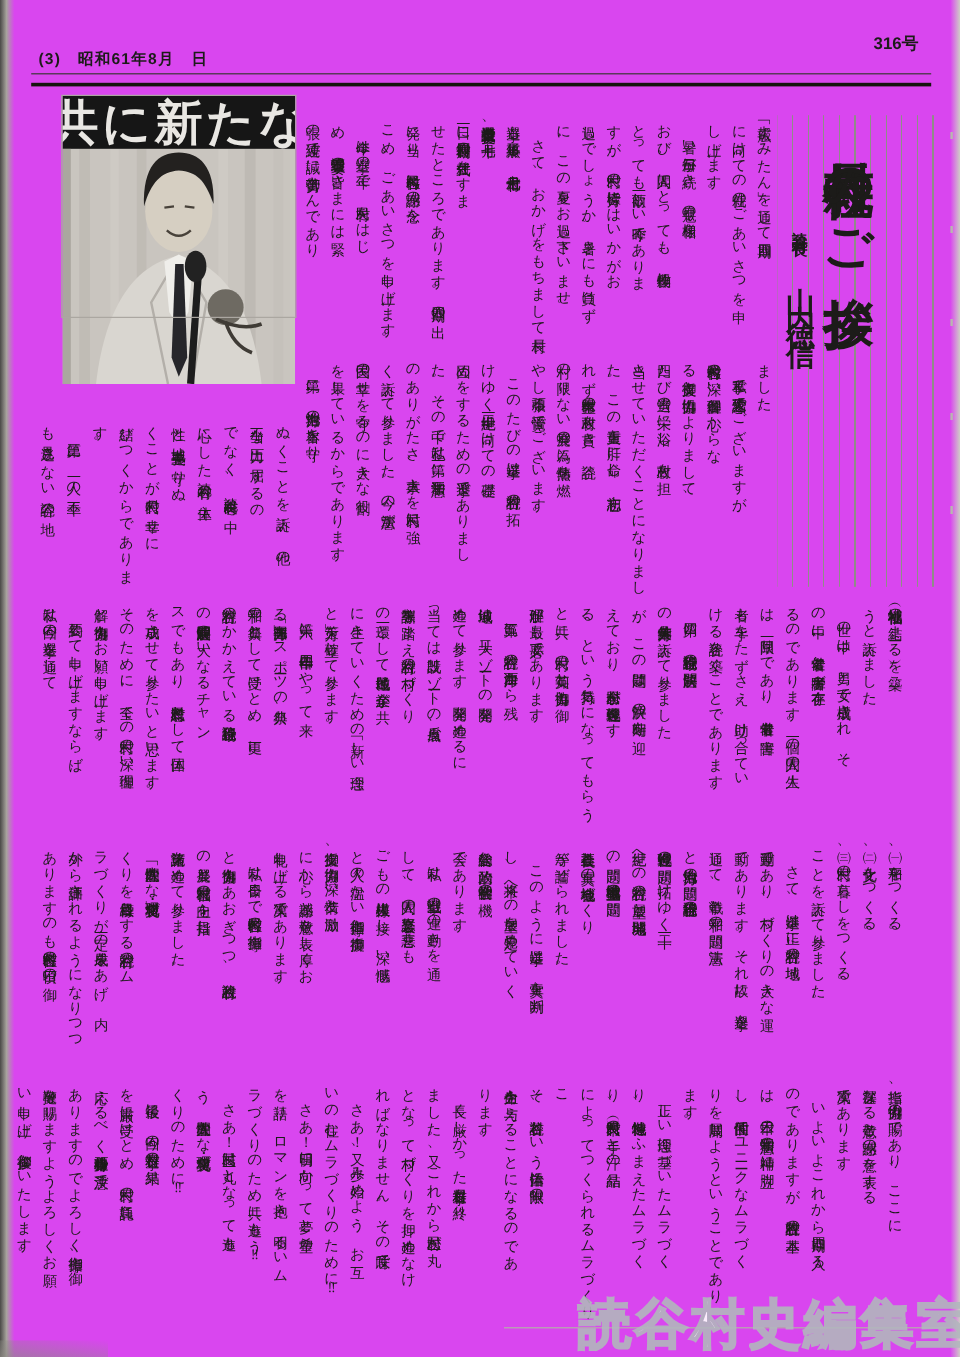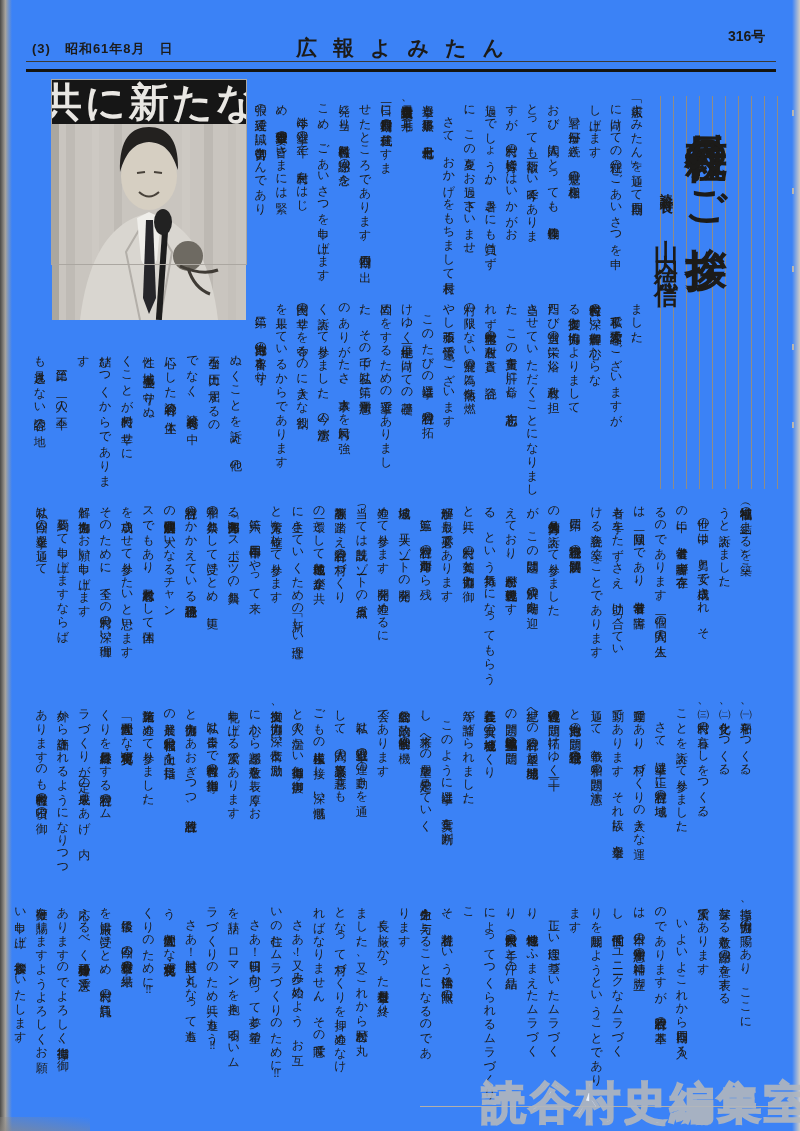--- a/index.html
+++ b/index.html
@@ -1,16 +1,16 @@
 <!DOCTYPE html>
 <html lang="ja"><head>
 <meta charset="utf-8">
 <style>
   html,body{margin:0;padding:0;background:#888;}
-  .page{position:relative;width:800px;height:1131px;background:#3b82f6;overflow:hidden;
+  .page{position:relative;width:800px;height:1131px;background:#d946ef;overflow:hidden;
         font-family:"Liberation Serif","DejaVu Serif",serif;color:#1c1b19;}
   
   .edge-left{position:absolute;left:0;top:0;width:12px;height:100%;
     background:linear-gradient(to right,#4a4947,#a7a39d 45%,rgba(244,242,238,0));}
   .edge-right{position:absolute;right:0;top:0;width:8px;height:100%;
     background:linear-gradient(to left,#cfccc6,rgba(244,242,238,0));}
   .corner-smudge{position:absolute;left:0;bottom:0;width:90px;height:14px;
     background:linear-gradient(to top right,#8d8a85,rgba(244,242,238,0));opacity:.7;}
   .bottom-scanline{position:absolute;left:420px;top:1106px;width:372px;height:1px;background:#b3b0aa;}
   .margin-ticks{position:absolute;right:6px;top:110px;height:380px;width:2px;
@@ -56,21 +56,20 @@
 
 <div class="page">
 
   <div class="edge-left"></div>
   <div class="edge-right"></div>
   <div class="corner-smudge"></div>
   <div class="bottom-scanline"></div>
   <div class="margin-ticks"></div>
 
   <div class="hdr-left"><span>(3)</span>　<span>昭和61年8月　日</span></div>
-  <div class="hdr-title">広報よみたん</div>
   <div class="hdr-issue">316号</div>
   <div class="rule-thin"></div>
   <div class="rule-thick"></div>
 
   <div class="title-block"></div>
   <div class="vtext main-title">村長就任のご挨拶</div>
   <div class="vtext byline"><span class="role">読谷村長</span><span class="name">山内徳信</span></div>
 
   <div class="photo">
     <svg width="194" height="240" viewBox="0 0 194 240">

